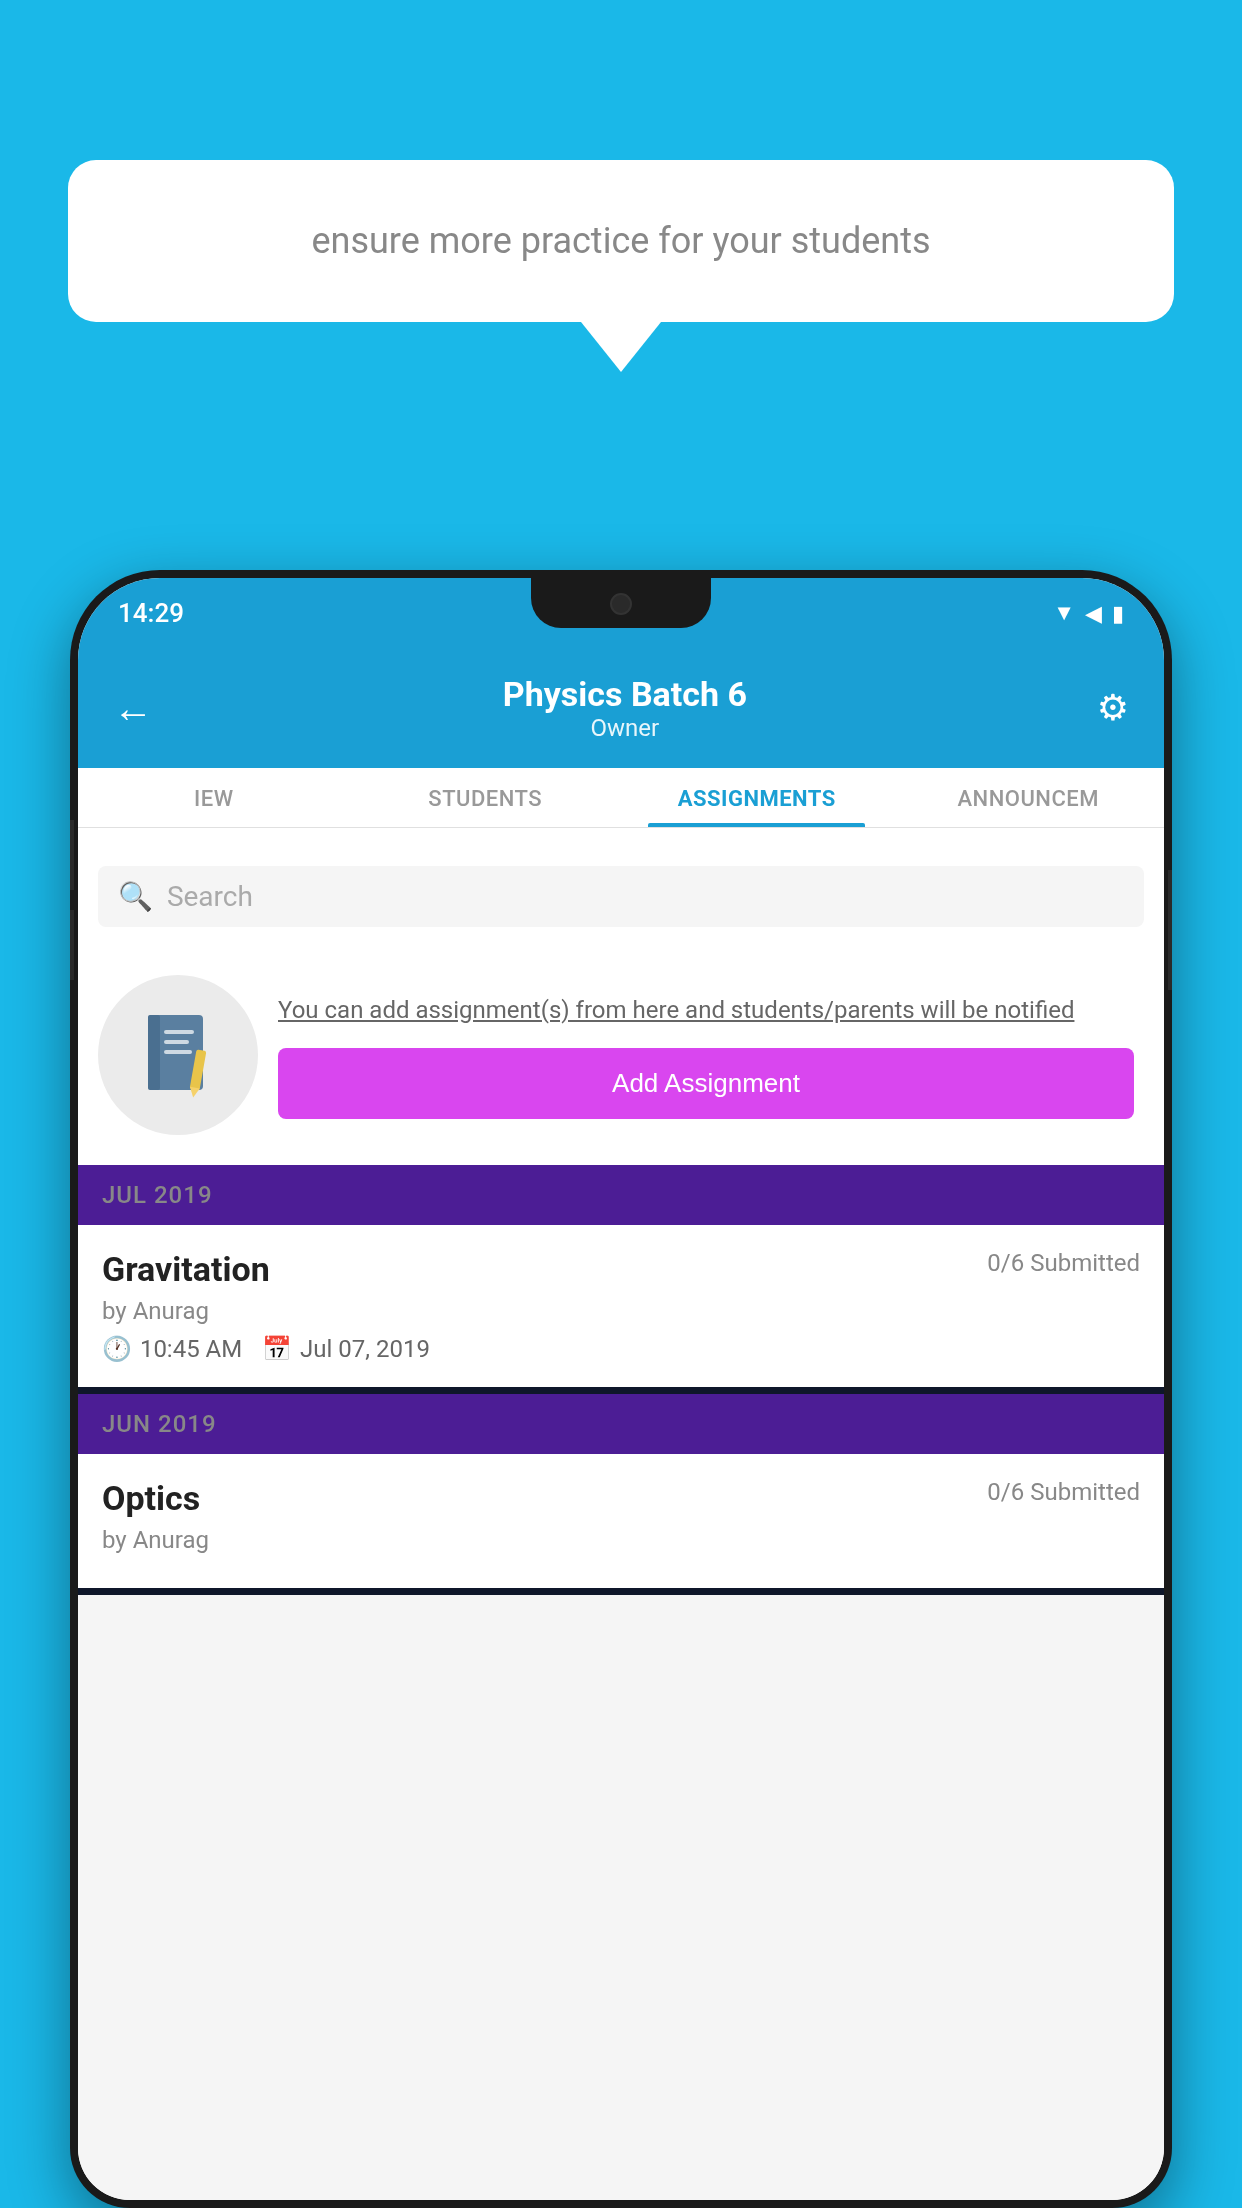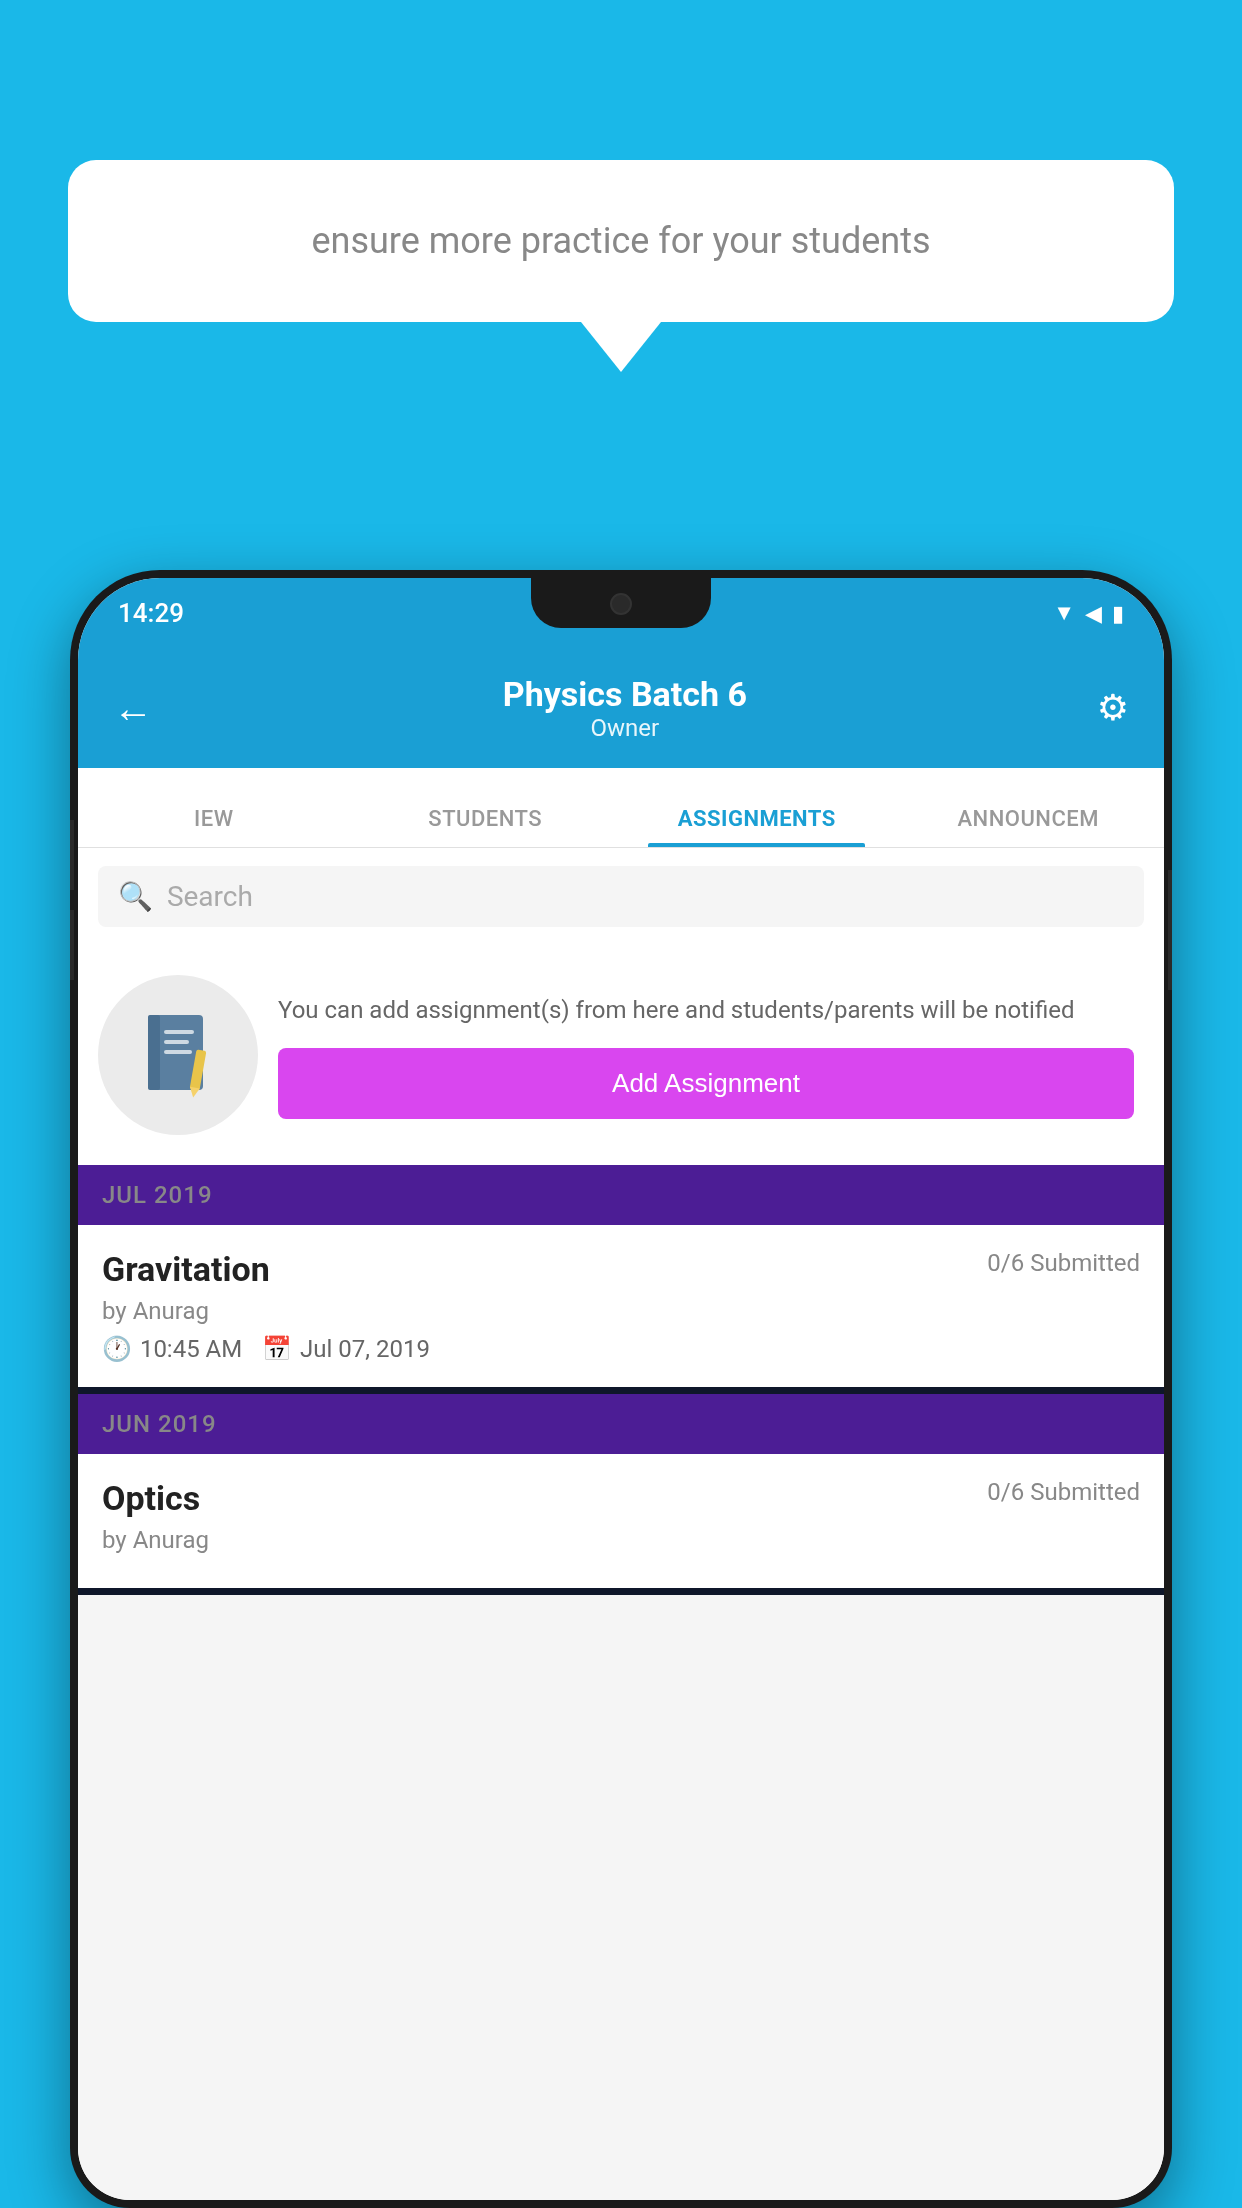--- a/index.html
+++ b/index.html
@@ -161,21 +161,21 @@
       font-size: 36px;
       cursor: pointer;
     }
 
     
     .tabs-bar {
       position: absolute;
       top: 190px;
       left: 0;
       right: 0;
-      height: 80px;
+      height: 60px;
       background: white;
       display: flex;
       align-items: flex-end;
       border-bottom: 1px solid #e0e0e0;
       z-index: 10;
       overflow: hidden;
     }
     .tab-item {
       flex: 1;
       text-align: center;
@@ -255,20 +255,21 @@
       flex-shrink: 0;
     }
     .empty-state-right {
       flex: 1;
     }
     .empty-state-text {
       font-size: 24px;
       color: #666;
       line-height: 1.5;
       margin-bottom: 20px;
+      text-decoration: underline;
     }
     .add-assignment-btn {
       background: #d946ef;
       color: white;
       border: none;
       border-radius: 8px;
       padding: 20px 30px;
       font-size: 26px;
       font-weight: 500;
       cursor: pointer;

